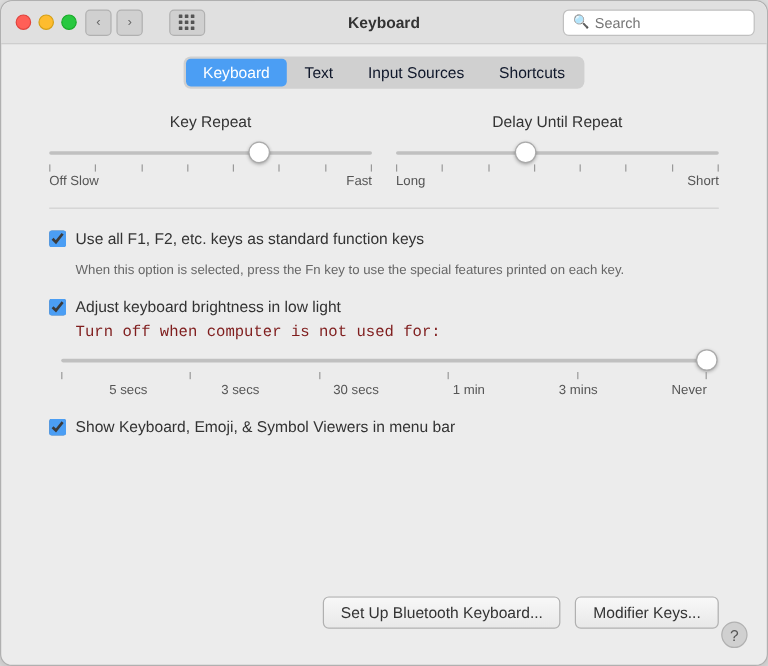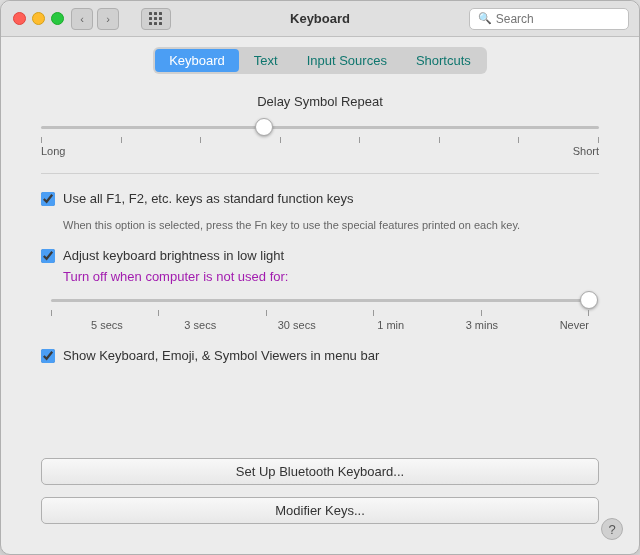--- a/index.html
+++ b/index.html
@@ -150,21 +150,21 @@
       border-radius: 6px;
       padding: 2px;
       gap: 1px;
     }
 
     .tab {
       padding: 4px 14px;
       font-size: 13px;
       border-radius: 4px;
       cursor: pointer;
-      color: #0f766e;
+      color: #0f172a;
     }
 
     .tab.active {
       background: #4b9ef4;
       color: white;
     }
 
     .content {
       flex: 1;
       padding: 16px 40px;
@@ -276,46 +276,46 @@
       margin-top: 12px;
       line-height: 1.4;
     }
 
     .brightness-row {
       margin-top: 4px;
     }
 
     .turnoff-label {
       font-size: 13px;
-      color: #a21caf;
+      color: #7f1d1d;
       margin: 6px 0 6px 22px;
+      font-family: Liberation Mono, monospace;
     }
 
     .full-slider-group {
       display: flex;
       flex-direction: column;
       padding: 0 10px;
     }
 
     .slider-endpoints-multi {
       display: flex;
       justify-content: space-between;
       font-size: 11px;
       color: #555;
       margin-top: 3px;
       padding-left: 40px;
     }
 
     .buttons-row {
       display: flex;
-      justify-content: center;
+      justify-content: flex-end;
       gap: 12px;
       margin-top: auto;
       padding: 10px 0 14px 0;
-      flex-direction: column;
     }
 
     .mac-btn {
       padding: 5px 14px;
       font-size: 13px;
       background: linear-gradient(to bottom, #f8f8f8, #e8e8e8);
       border: 1px solid #b0b0b0;
       border-radius: 5px;
       cursor: pointer;
       color: #333;
@@ -386,23 +386,45 @@
         <div class="tab">Text</div>
         <div class="tab">Input Sources</div>
         <div class="tab">Shortcuts</div>
       </div>
     </div>
 
     <div class="content">
 
       <div class="sliders-row">
 
-
         <div class="slider-group">
-          <div class="slider-label">Delay Symbol Repeat</div>
+          <div class="slider-label">Key Repeat</div>
+          <div class="slider-track-container">
+            <div class="slider-track">
+              <div class="slider-thumb" style="left: 65%;"></div>
+            </div>
+          </div>
+          <div class="slider-ticks">
+            <div class="tick"></div>
+            <div class="tick"></div>
+            <div class="tick"></div>
+            <div class="tick"></div>
+            <div class="tick"></div>
+            <div class="tick"></div>
+            <div class="tick"></div>
+            <div class="tick"></div>
+          </div>
+          <div class="slider-endpoints">
+            <span>Off Slow</span>
+            <span>Fast</span>
+          </div>
+        </div>
+
+        <div class="slider-group">
+          <div class="slider-label">Delay Until Repeat</div>
           <div class="slider-track-container">
             <div class="slider-track">
               <div class="slider-thumb" style="left: 40%;"></div>
             </div>
           </div>
           <div class="slider-ticks">
             <div class="tick"></div>
             <div class="tick"></div>
             <div class="tick"></div>
             <div class="tick"></div>

